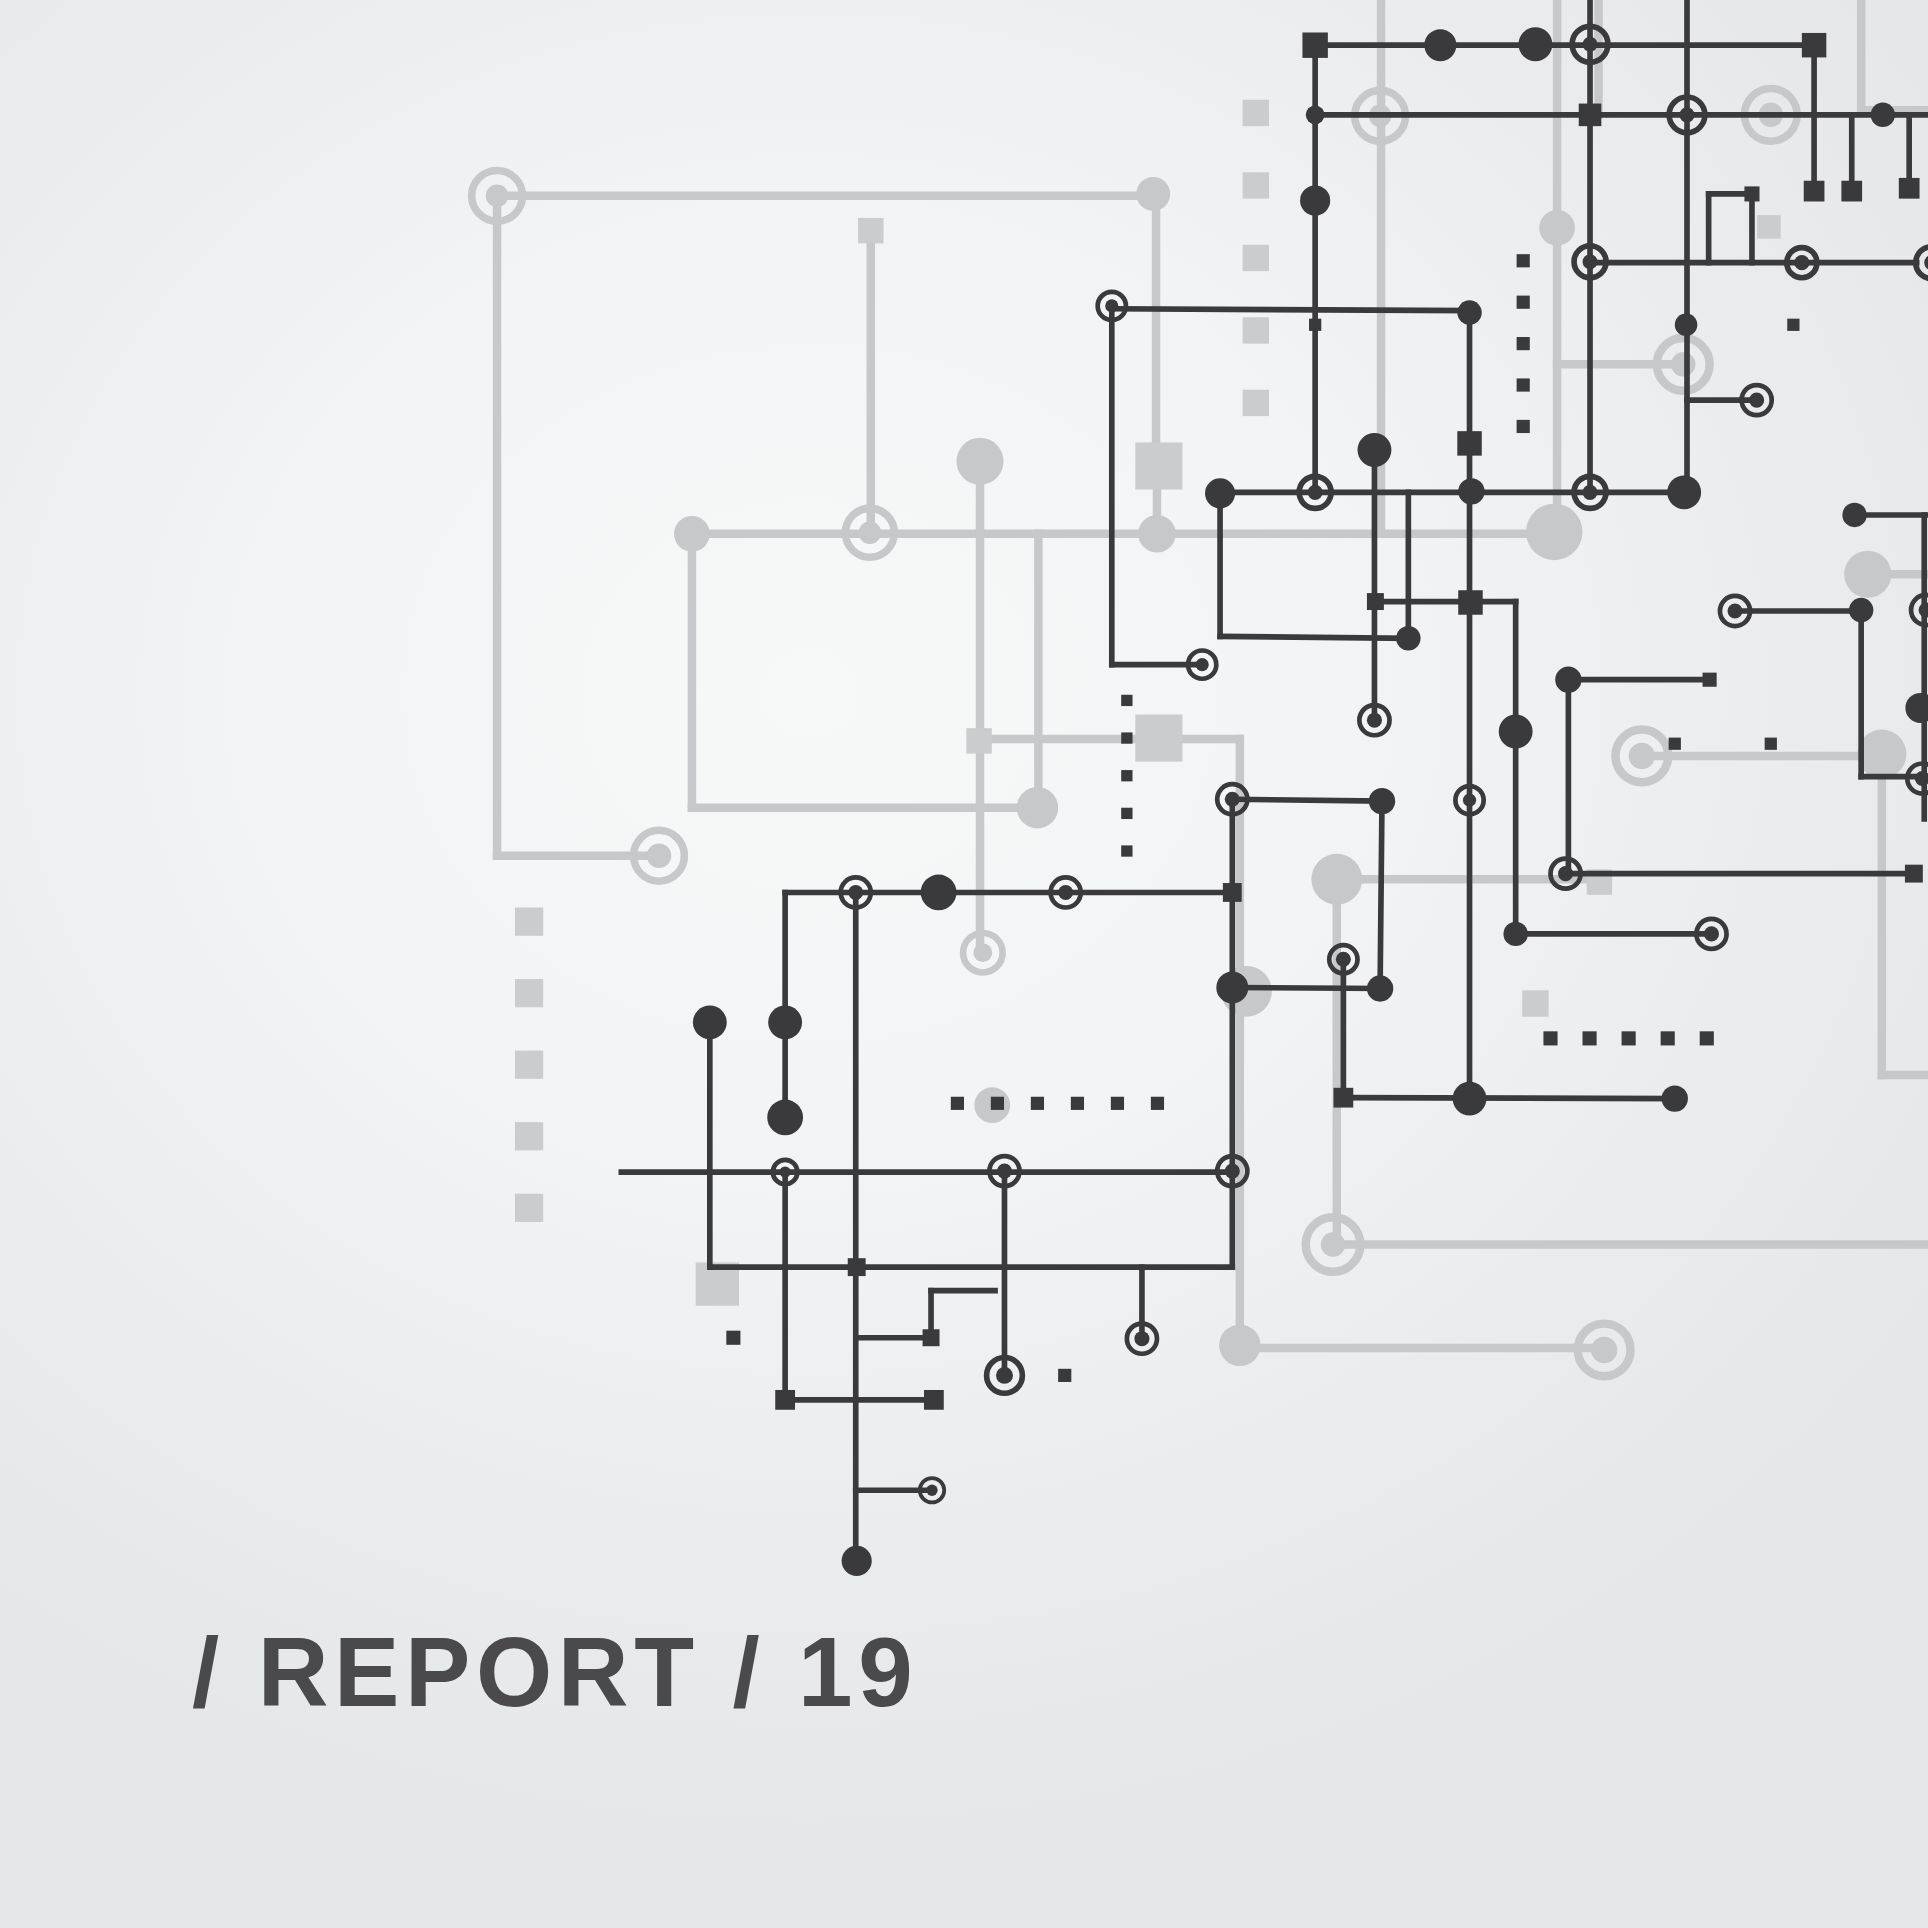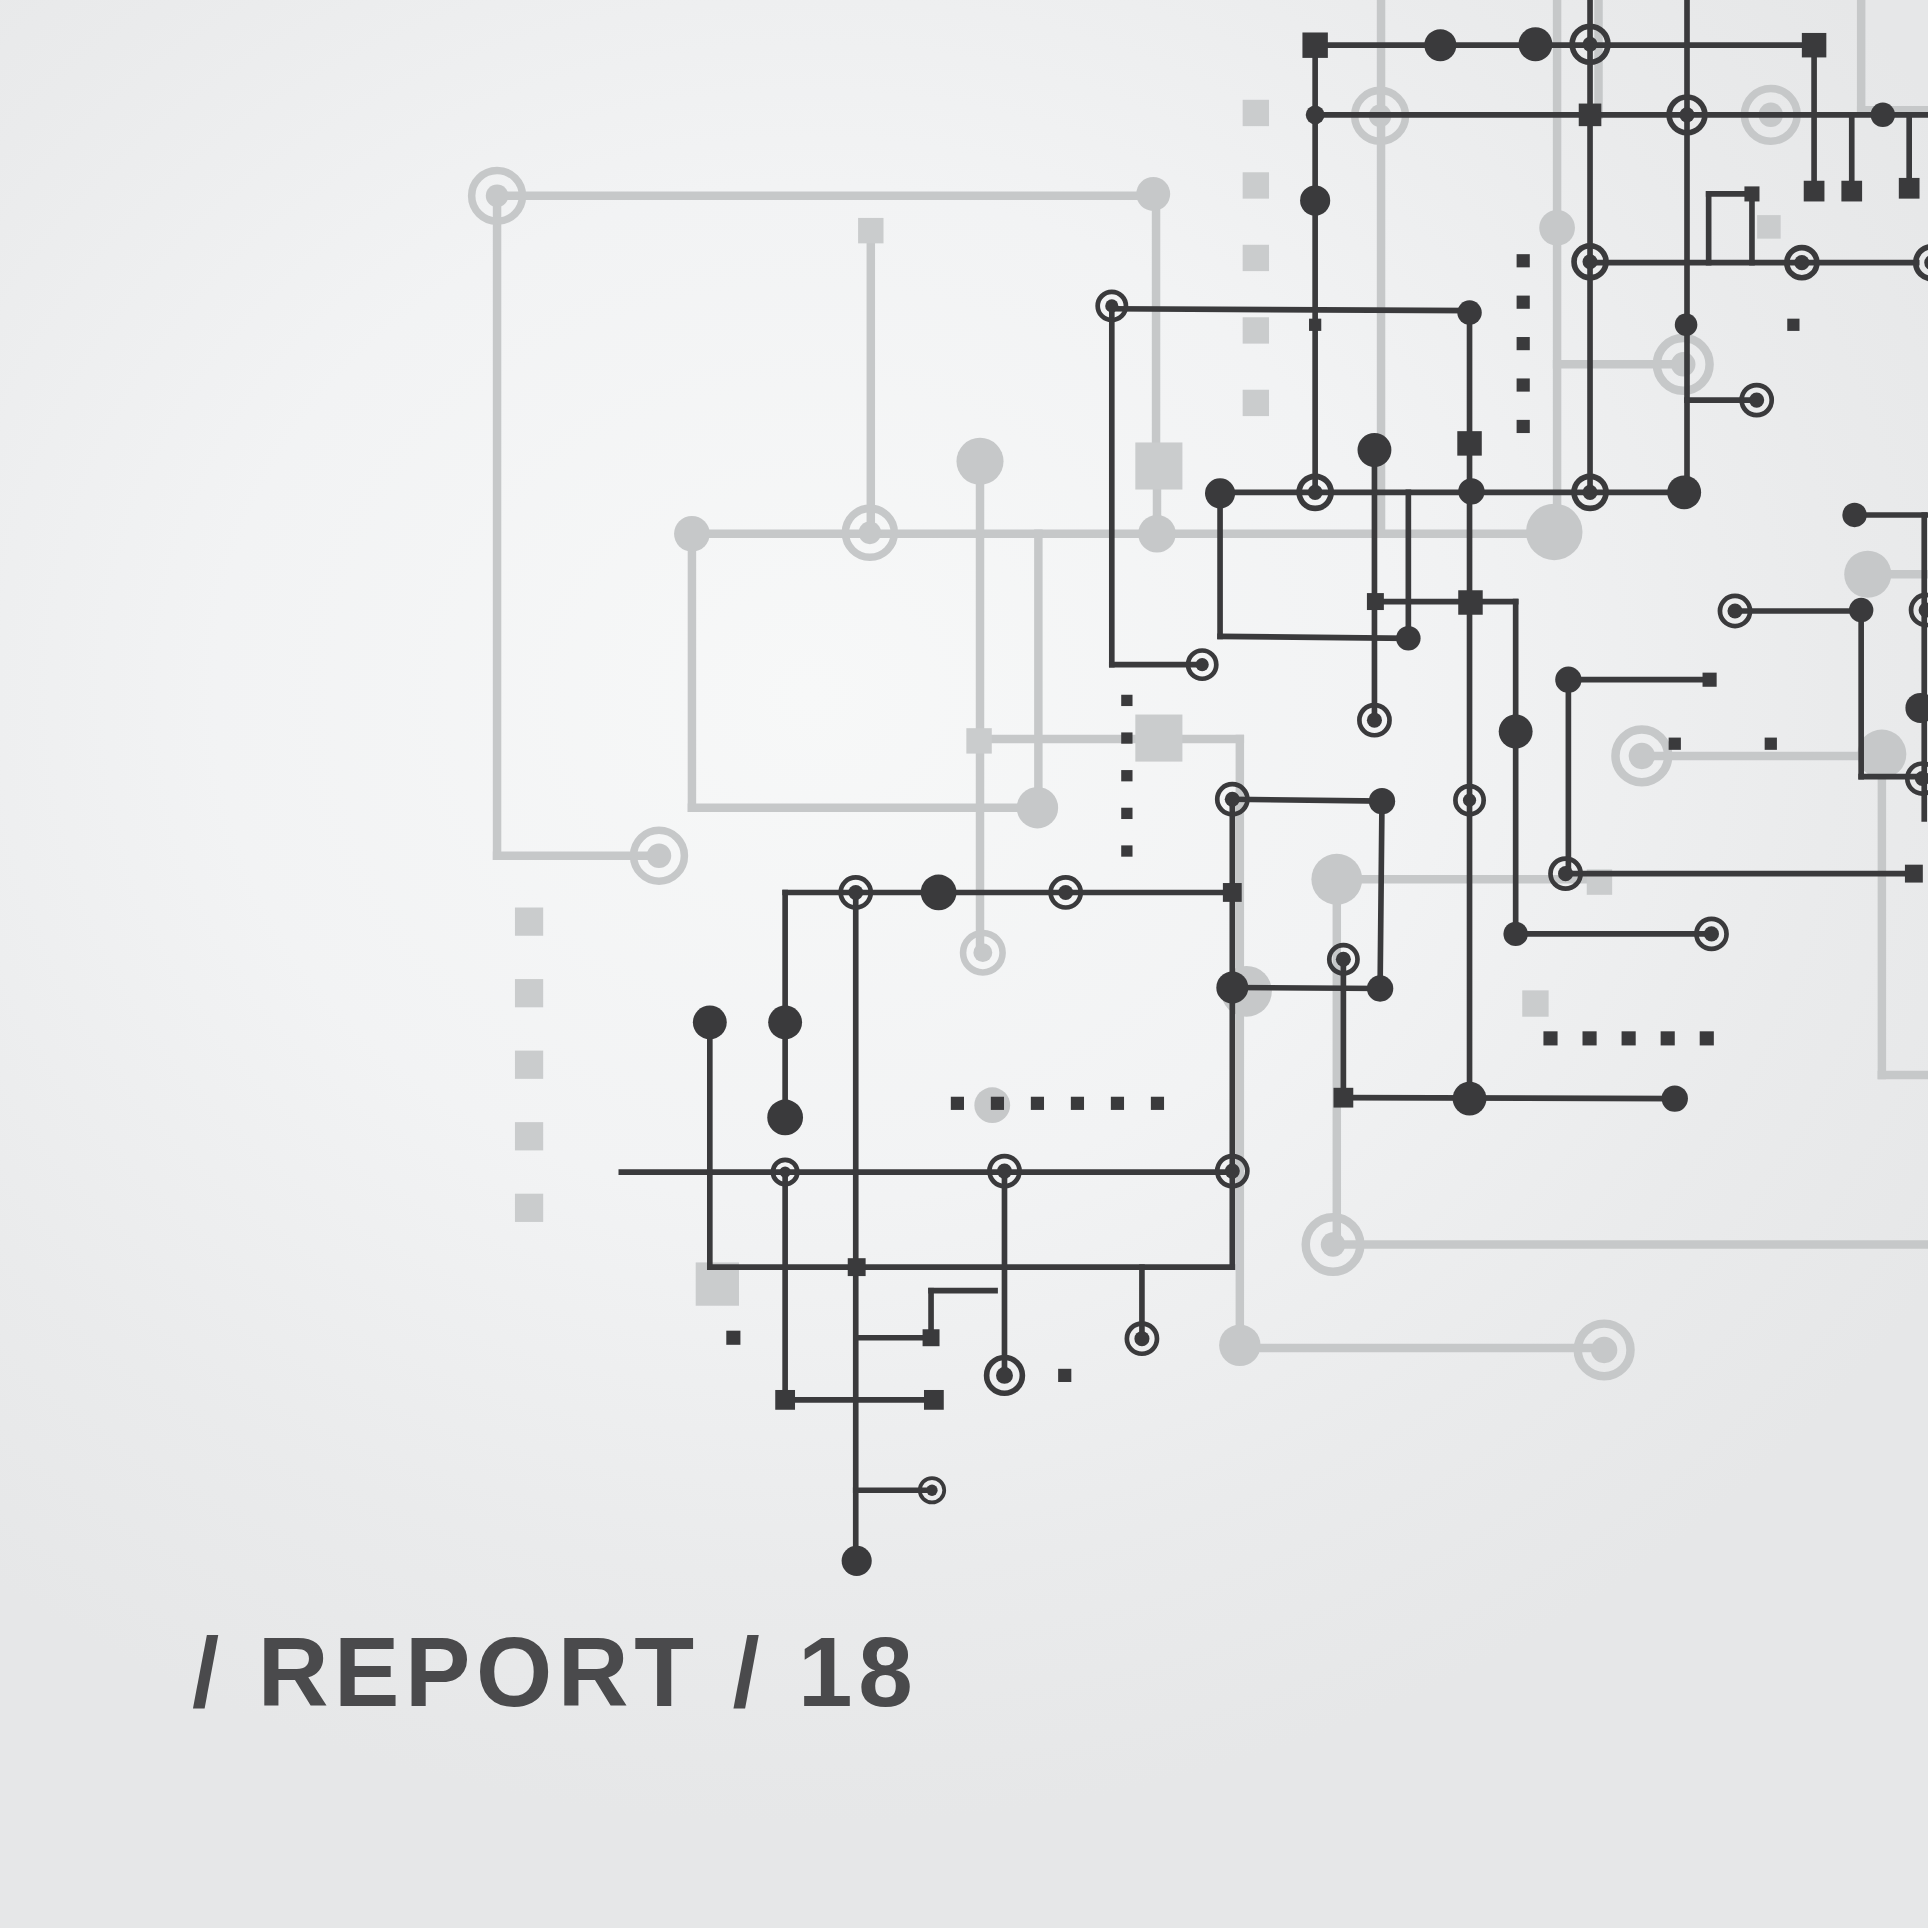--- a/index.html
+++ b/index.html
@@ -298,15 +298,15 @@
         <circle cx="1067" cy="1461" r="19" fill="none" stroke="#3a3a3c" stroke-width="6"></circle>
         <circle cx="1067" cy="1461" r="9" fill="#3a3a3c"></circle>
         <circle cx="1213" cy="1422" r="16" fill="none" stroke="#3a3a3c" stroke-width="5"></circle>
         <circle cx="1213" cy="1422" r="8" fill="#3a3a3c"></circle>
         <circle cx="990" cy="1583" r="13" fill="none" stroke="#3a3a3c" stroke-width="4"></circle>
         <circle cx="990" cy="1583" r="6" fill="#3a3a3c"></circle>
         <circle cx="1866" cy="425" r="16" fill="none" stroke="#3a3a3c" stroke-width="5"></circle>
         <circle cx="1866" cy="425" r="8" fill="#3a3a3c"></circle>
       </g>
     </svg>
-  <div class="caption">/ REPORT / 18</div>
+  <div class="caption">/ REPORT / 19</div>
 </div>
 
 
 </body></html>

